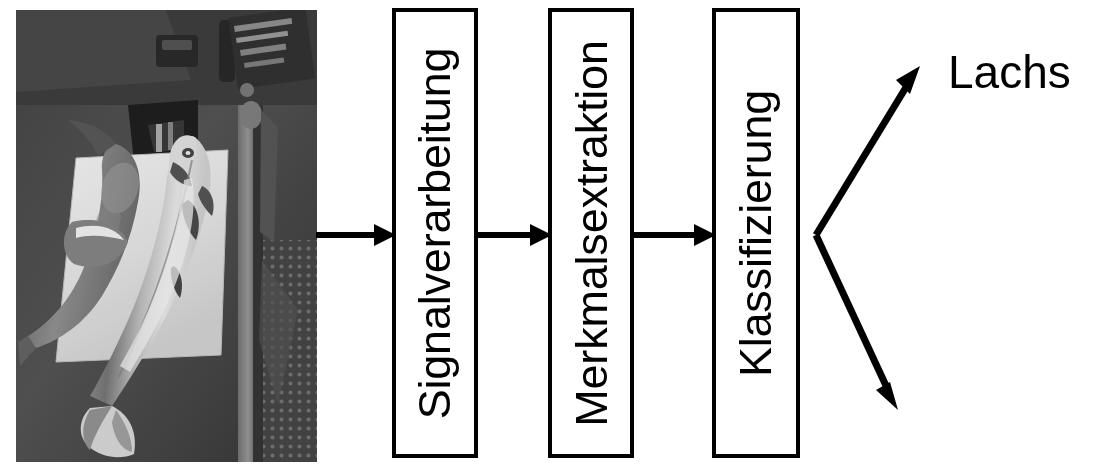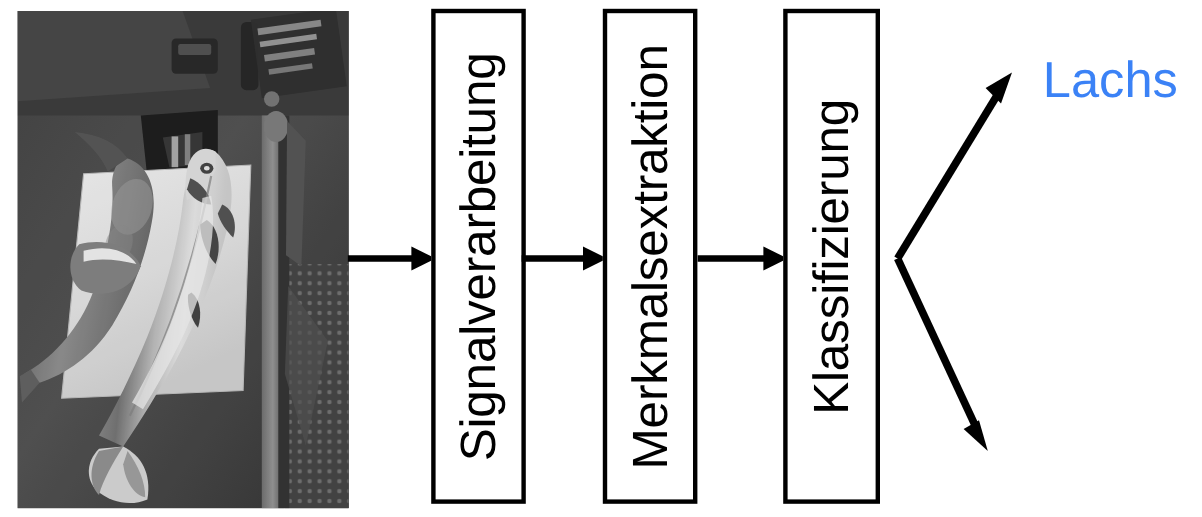--- a/index.html
+++ b/index.html
@@ -70,21 +70,21 @@
     width: 140px;
     height: 380px;
   }
   #branch svg { display: block; }
 
   
   .olabel {
     position: absolute;
     font-size: 46px;
     line-height: 55px;
-    color: #3b82f6;
+    color: #000000;
     white-space: pre;
   }
   #label-lachs  { left: 948px; top: 45px; }
   #label-seebarsch { left: 936px; top: 372px; }
 </style>
 </head>
 <body>
 
 <div id="canvas">
 

